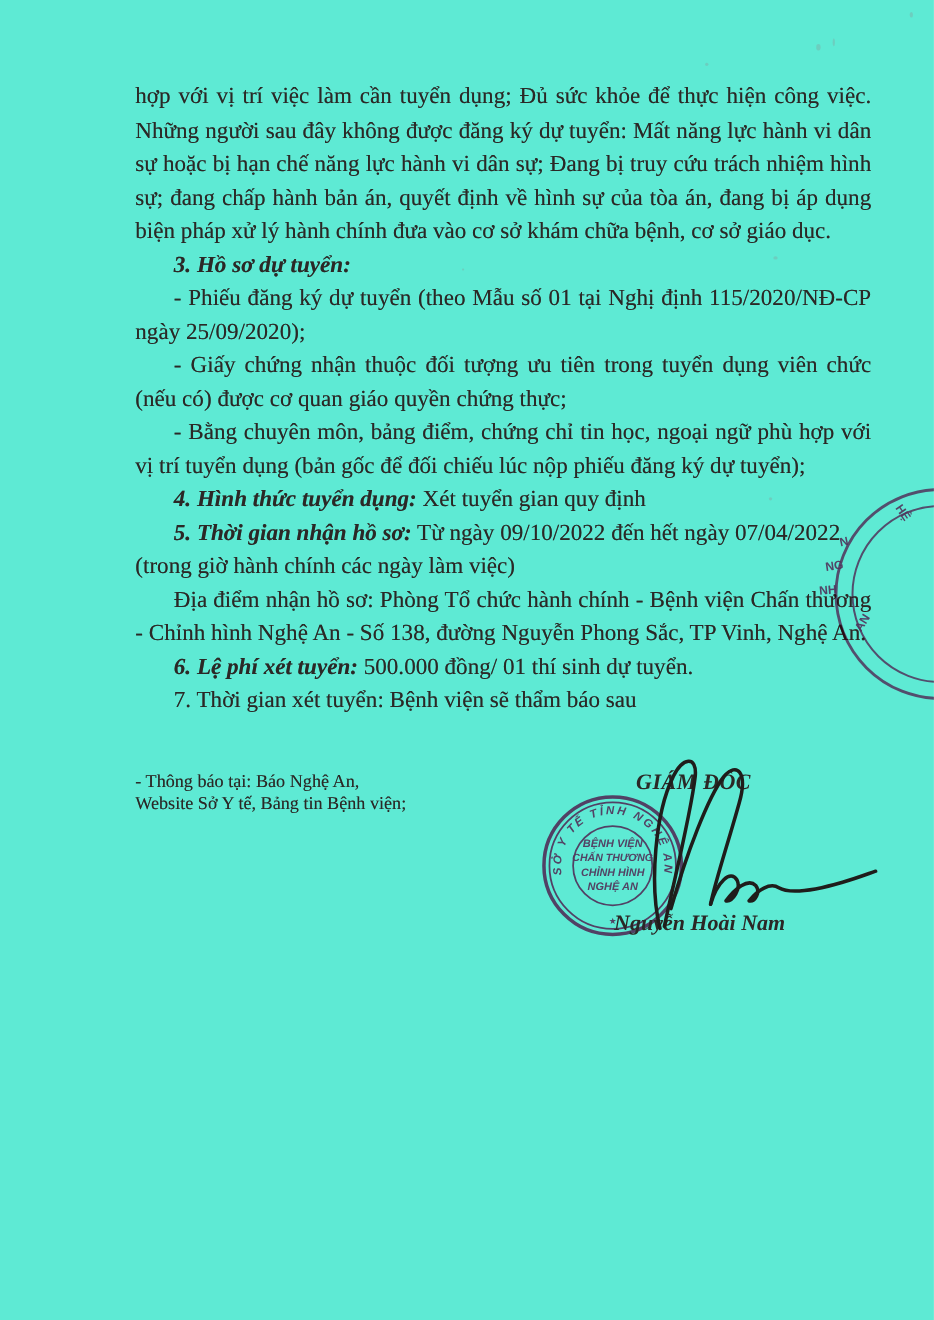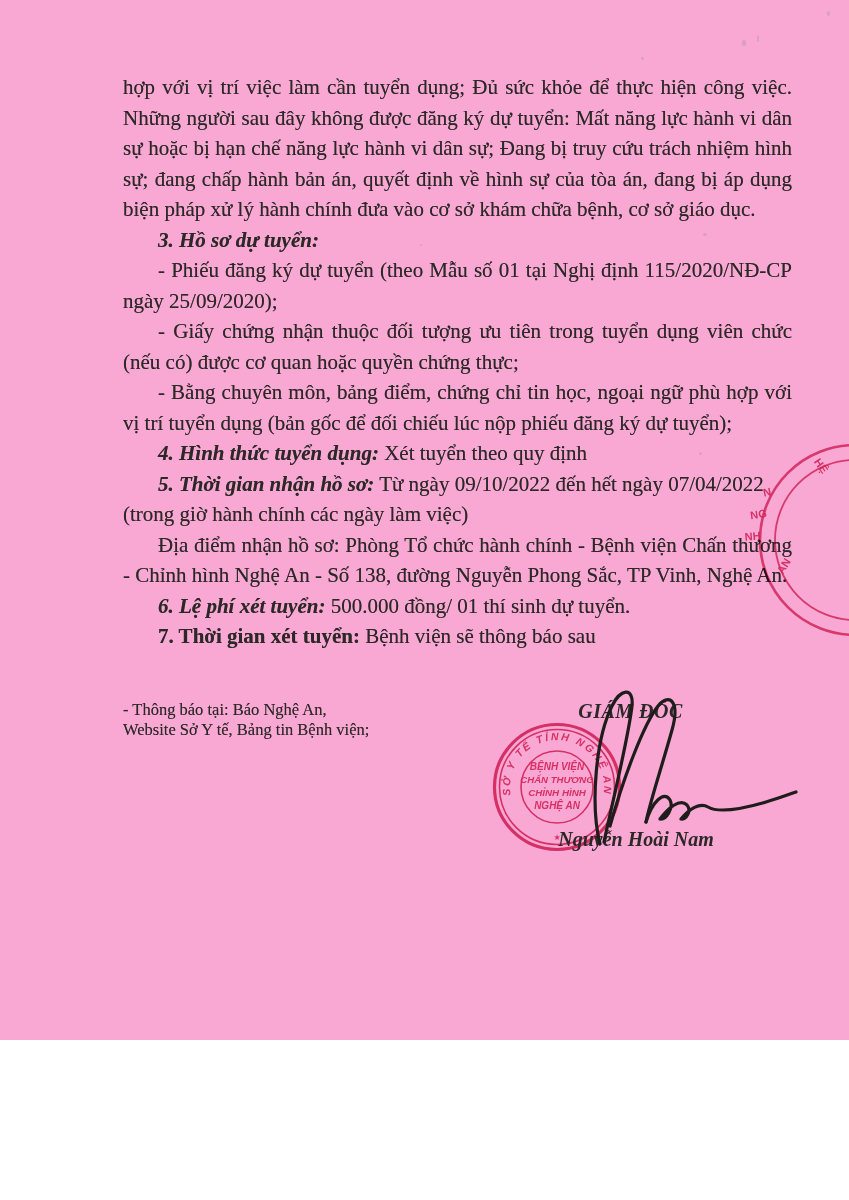--- a/index.html
+++ b/index.html
@@ -1,31 +1,31 @@
 <!DOCTYPE html>
 <html><head>
 <meta charset="utf-8">
 <style>
   html,body { margin:0; padding:0; background:#ffffff; }
   .page {
-    position:relative; width:849px; height:1040px; overflow:hidden;
-    background:#f9a8d4;
+    position:relative; width:849px; height:1200px; overflow:hidden;
+    background:#5eead4;
     font-family:"Liberation Serif","DejaVu Serif",serif;
     color:#2b2826;
   }
   
   .body-text {
     position:absolute; left:123px; top:72px; width:669px;
     font-size:21px; line-height:30.5px; text-align:justify;
     text-shadow:0 0 0.6px rgba(43,40,38,.55);
   }
   .body-text p { margin:0; }
   .indent { text-indent:35px; }
   .bi { font-weight:700; font-style:italic; }
-  .b  { font-weight:700; }
+  .b  { font-weight:400; }
   
   .recipients {
     position:absolute; left:123px; top:700px; width:300px;
     font-size:16.5px; line-height:20px;
     text-shadow:0 0 .5px rgba(43,40,38,.5);
   }
   .rec-heading { font-size:17.5px; font-weight:700; font-style:italic; line-height:23px; }
   .rec-item { white-space:nowrap; }
   .initial-svg { display:inline-block; vertical-align:-7px; margin-left:2px; }
   
@@ -59,36 +59,36 @@
 
 <div class="page">
 
   <div class="body-text">
     <p>hợp với vị trí việc làm cần tuyển dụng; Đủ sức khỏe để thực hiện công việc. Những người sau đây không được đăng ký dự tuyển: Mất năng lực hành vi dân sự hoặc bị hạn chế năng lực hành vi dân sự; Đang bị truy cứu trách nhiệm hình sự; đang chấp hành bản án, quyết định về hình sự của tòa án, đang bị áp dụng biện pháp xử lý hành chính đưa vào cơ sở khám chữa bệnh, cơ sở giáo dục.</p>
 
     <p class="bi indent">3. Hồ sơ dự tuyển:</p>
 
     <p class="indent">- Phiếu đăng ký dự tuyển (theo Mẫu số 01 tại Nghị định 115/2020/NĐ-CP ngày 25/09/2020);</p>
 
-    <p class="indent">- Giấy chứng nhận thuộc đối tượng ưu tiên trong tuyển dụng viên chức (nếu có) được cơ quan hoặc quyền chứng thực;</p>
+    <p class="indent">- Giấy chứng nhận thuộc đối tượng ưu tiên trong tuyển dụng viên chức (nếu có) được cơ quan giáo quyền chứng thực;</p>
 
     <p class="indent">- Bằng chuyên môn, bảng điểm, chứng chỉ tin học, ngoại ngữ phù hợp với vị trí tuyển dụng (bản gốc để đối chiếu lúc nộp phiếu đăng ký dự tuyển);</p>
 
-    <p class="indent"><span class="bi">4. Hình thức tuyển dụng:</span><span> Xét tuyển theo quy định</span></p>
+    <p class="indent"><span class="bi">4. Hình thức tuyển dụng:</span><span> Xét tuyển gian quy định</span></p>
 
     <p class="indent"><span class="bi">5. Thời gian nhận hồ sơ:</span><span> Từ ngày 09/10/2022 đến hết ngày 07/04/2022</span></p>
 
     <p>(trong giờ hành chính các ngày làm việc)</p>
 
     <p class="indent">Địa điểm nhận hồ sơ: Phòng Tổ chức hành chính - Bệnh viện Chấn thương - Chỉnh hình Nghệ An - Số 138, đường Nguyễn Phong Sắc, TP Vinh, Nghệ An.</p>
 
 
     <p class="indent"><span class="bi">6. Lệ phí xét tuyển:</span><span> 500.000 đồng/ 01 thí sinh dự tuyển.</span></p>
 
-    <p class="indent"><span class="b">7. Thời gian xét tuyển:</span><span> Bệnh viện sẽ thông báo sau</span></p>
+    <p class="indent"><span class="b">7. Thời gian xét tuyển:</span><span> Bệnh viện sẽ thẩm báo sau</span></p>
   </div>
 
   <div class="recipients">
     <div class="rec-item">- Thông báo tại: Báo Nghệ An,</div>
     <div class="rec-item">Website Sở Y tế, Bảng tin Bệnh viện;</div>
   </div>
 
   <div class="sign-area">
 
     <div class="sign-title">GIÁM ĐỐC</div>

